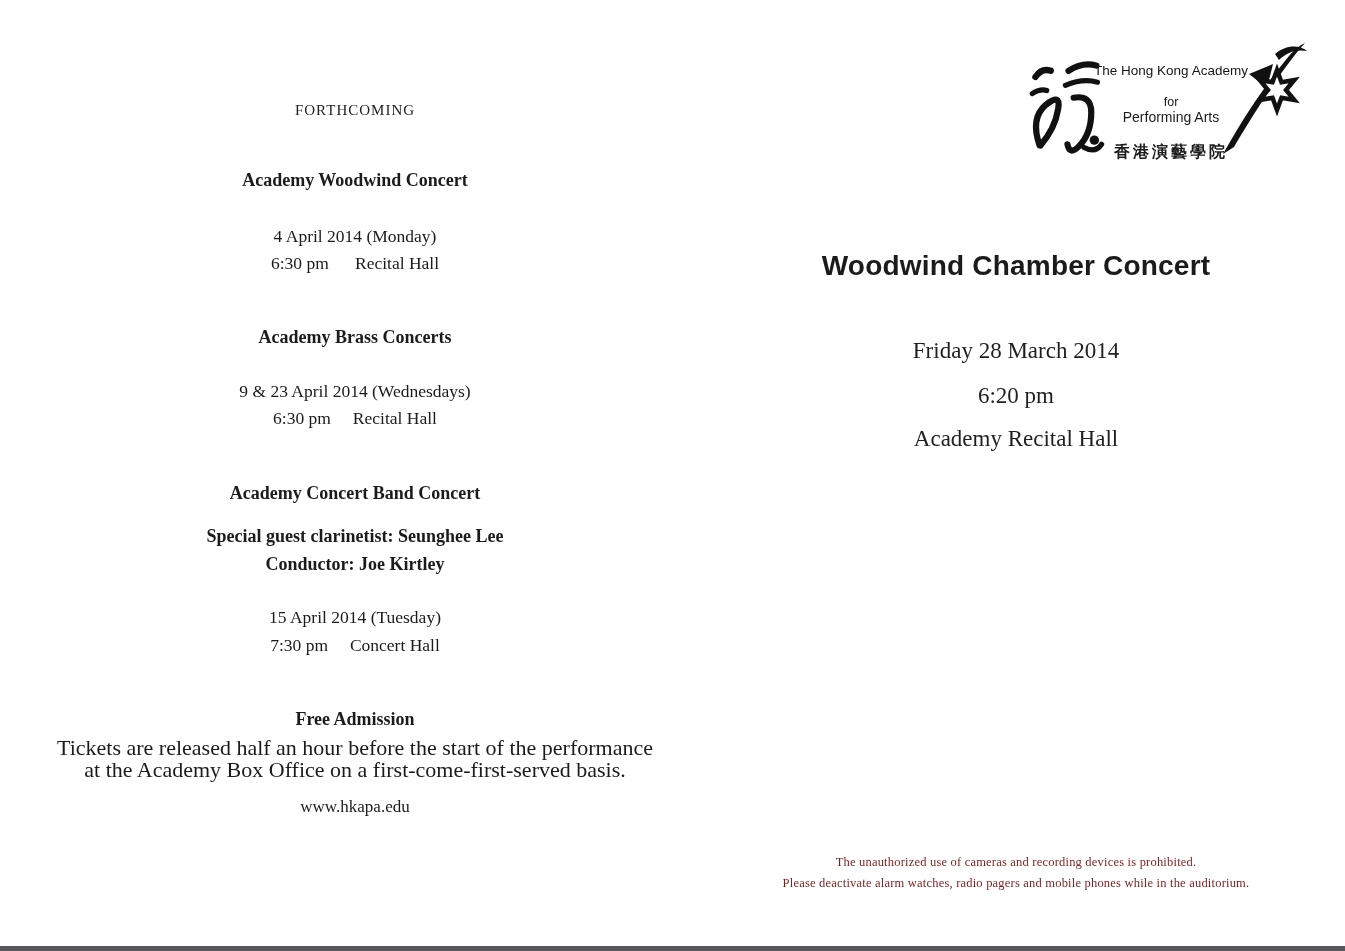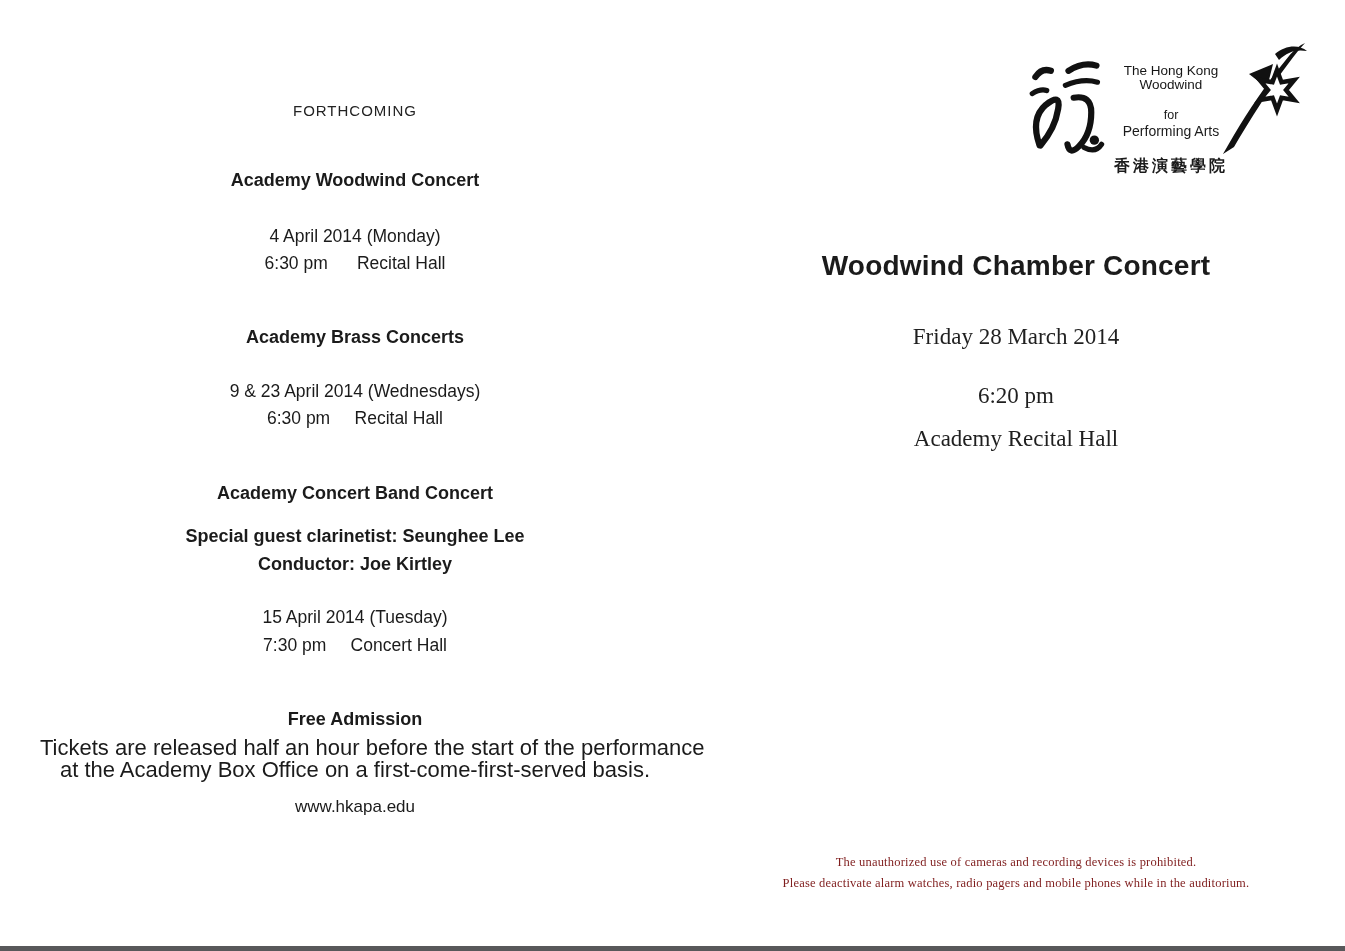--- a/index.html
+++ b/index.html
@@ -2,21 +2,21 @@
 <html><head>
 <meta charset="utf-8">
 <style>
   html,body{margin:0;padding:0;}
   body{
     width:1345px;height:951px;position:relative;background:#ffffff;
     font-family:"Liberation Sans","DejaVu Sans",sans-serif;color:#1b1b1b;
     overflow:hidden;
   }
   .abs{position:absolute;white-space:pre;}
-  .lcol{left:40px;width:630px;text-align:center;}
+  .lcol{left:40px;width:630px;text-align:center;font-family:Liberation Serif, serif;}
   .rcol{left:720px;width:592px;text-align:center;}
   .sans{font-family:"Liberation Sans","DejaVu Sans",sans-serif;}
   .serif{font-family:"Liberation Serif","DejaVu Serif",serif;}
   .b{font-weight:bold;}
   .fs-head{font-size:15px;letter-spacing:1px;color:#222;}
   .fs-title{font-size:18px;}
   .fs-body{font-size:17.5px;}
   .fs-small{font-size:22px;}
   .fs-site{font-size:17px;}
   .fs-ctitle{font-size:28px;letter-spacing:0.2px;}
@@ -71,37 +71,37 @@
         <path d="M14,88 q-9,-26 6,-39 q15,-12 12,4 q-3,19 -17,35" stroke-width="6"></path>
         <path d="M42,16 q14,-9 27,-5" stroke-width="6"></path>
         <path d="M39,30 q17,-7 31,-3" stroke-width="5"></path>
         <path d="M47,42 q17,-3 17,14 q0,21 -12,33 q-9,9 -11,-2" stroke-width="6"></path>
         <path d="M57,90 q11,6 17,-3" stroke-width="5"></path>
       </g>
       <circle cx="67" cy="83" r="4.5" fill="#111"></circle>
     </svg>
 
     <div class="logo-text">
-      <div class="logo-l1">The Hong Kong Woodwind</div>
+      <div class="logo-l1">The Hong Kong Academy</div>
       <div class="logo-l2">for</div>
       <div class="logo-l3">Performing Arts</div>
       <div class="logo-l4">香港演藝學院</div>
     </div>
 
     <svg class="logo-star" viewBox="0 0 95 115" role="img" aria-label="calligraphy-star-swoosh">
       <path d="M6,112 C24,80 44,48 72,14 C77,8 83,3 88,1 C70,21 46,56 17,105 Z" fill="#111"></path>
       <path d="M58,12 C68,3 82,2 90,9 C79,7 70,10 62,18 Z" fill="#111"></path>
       <path d="M32,32 L56,22 L50,46 Z" fill="#111"></path>
       <path d="M60,28 L64.5,40.2 L77.3,38 L69,48 L77.3,58 L64.5,55.8 L60,68 L55.5,55.8
                L42.7,58 L51,48 L42.7,38 L55.5,40.2 Z" fill="#ffffff" stroke="#111" stroke-width="4.5" stroke-linejoin="miter"></path>
     </svg>
   </div>
 
   <div class="abs rcol b sans fs-ctitle" style="top:250px">Woodwind Chamber Concert</div>
-  <div class="abs rcol serif fs-cline" style="top:324px">Friday 28 March 2014</div>
+  <div class="abs rcol serif fs-cline" style="top:338px">Friday 28 March 2014</div>
   <div class="abs rcol serif fs-cline" style="top:383px">6:20 pm</div>
   <div class="abs rcol serif fs-cline" style="top:426px">Academy Recital Hall</div>
 
   <div class="abs rcol serif fs-notice" style="top:855px">The unauthorized use of cameras and recording devices is prohibited.</div>
   <div class="abs rcol serif fs-notice" style="top:876px">Please deactivate alarm watches, radio pagers and mobile phones while in the auditorium.</div>
 </div>
 
 <div class="bottom-bar"></div>
 
 </body></html>

